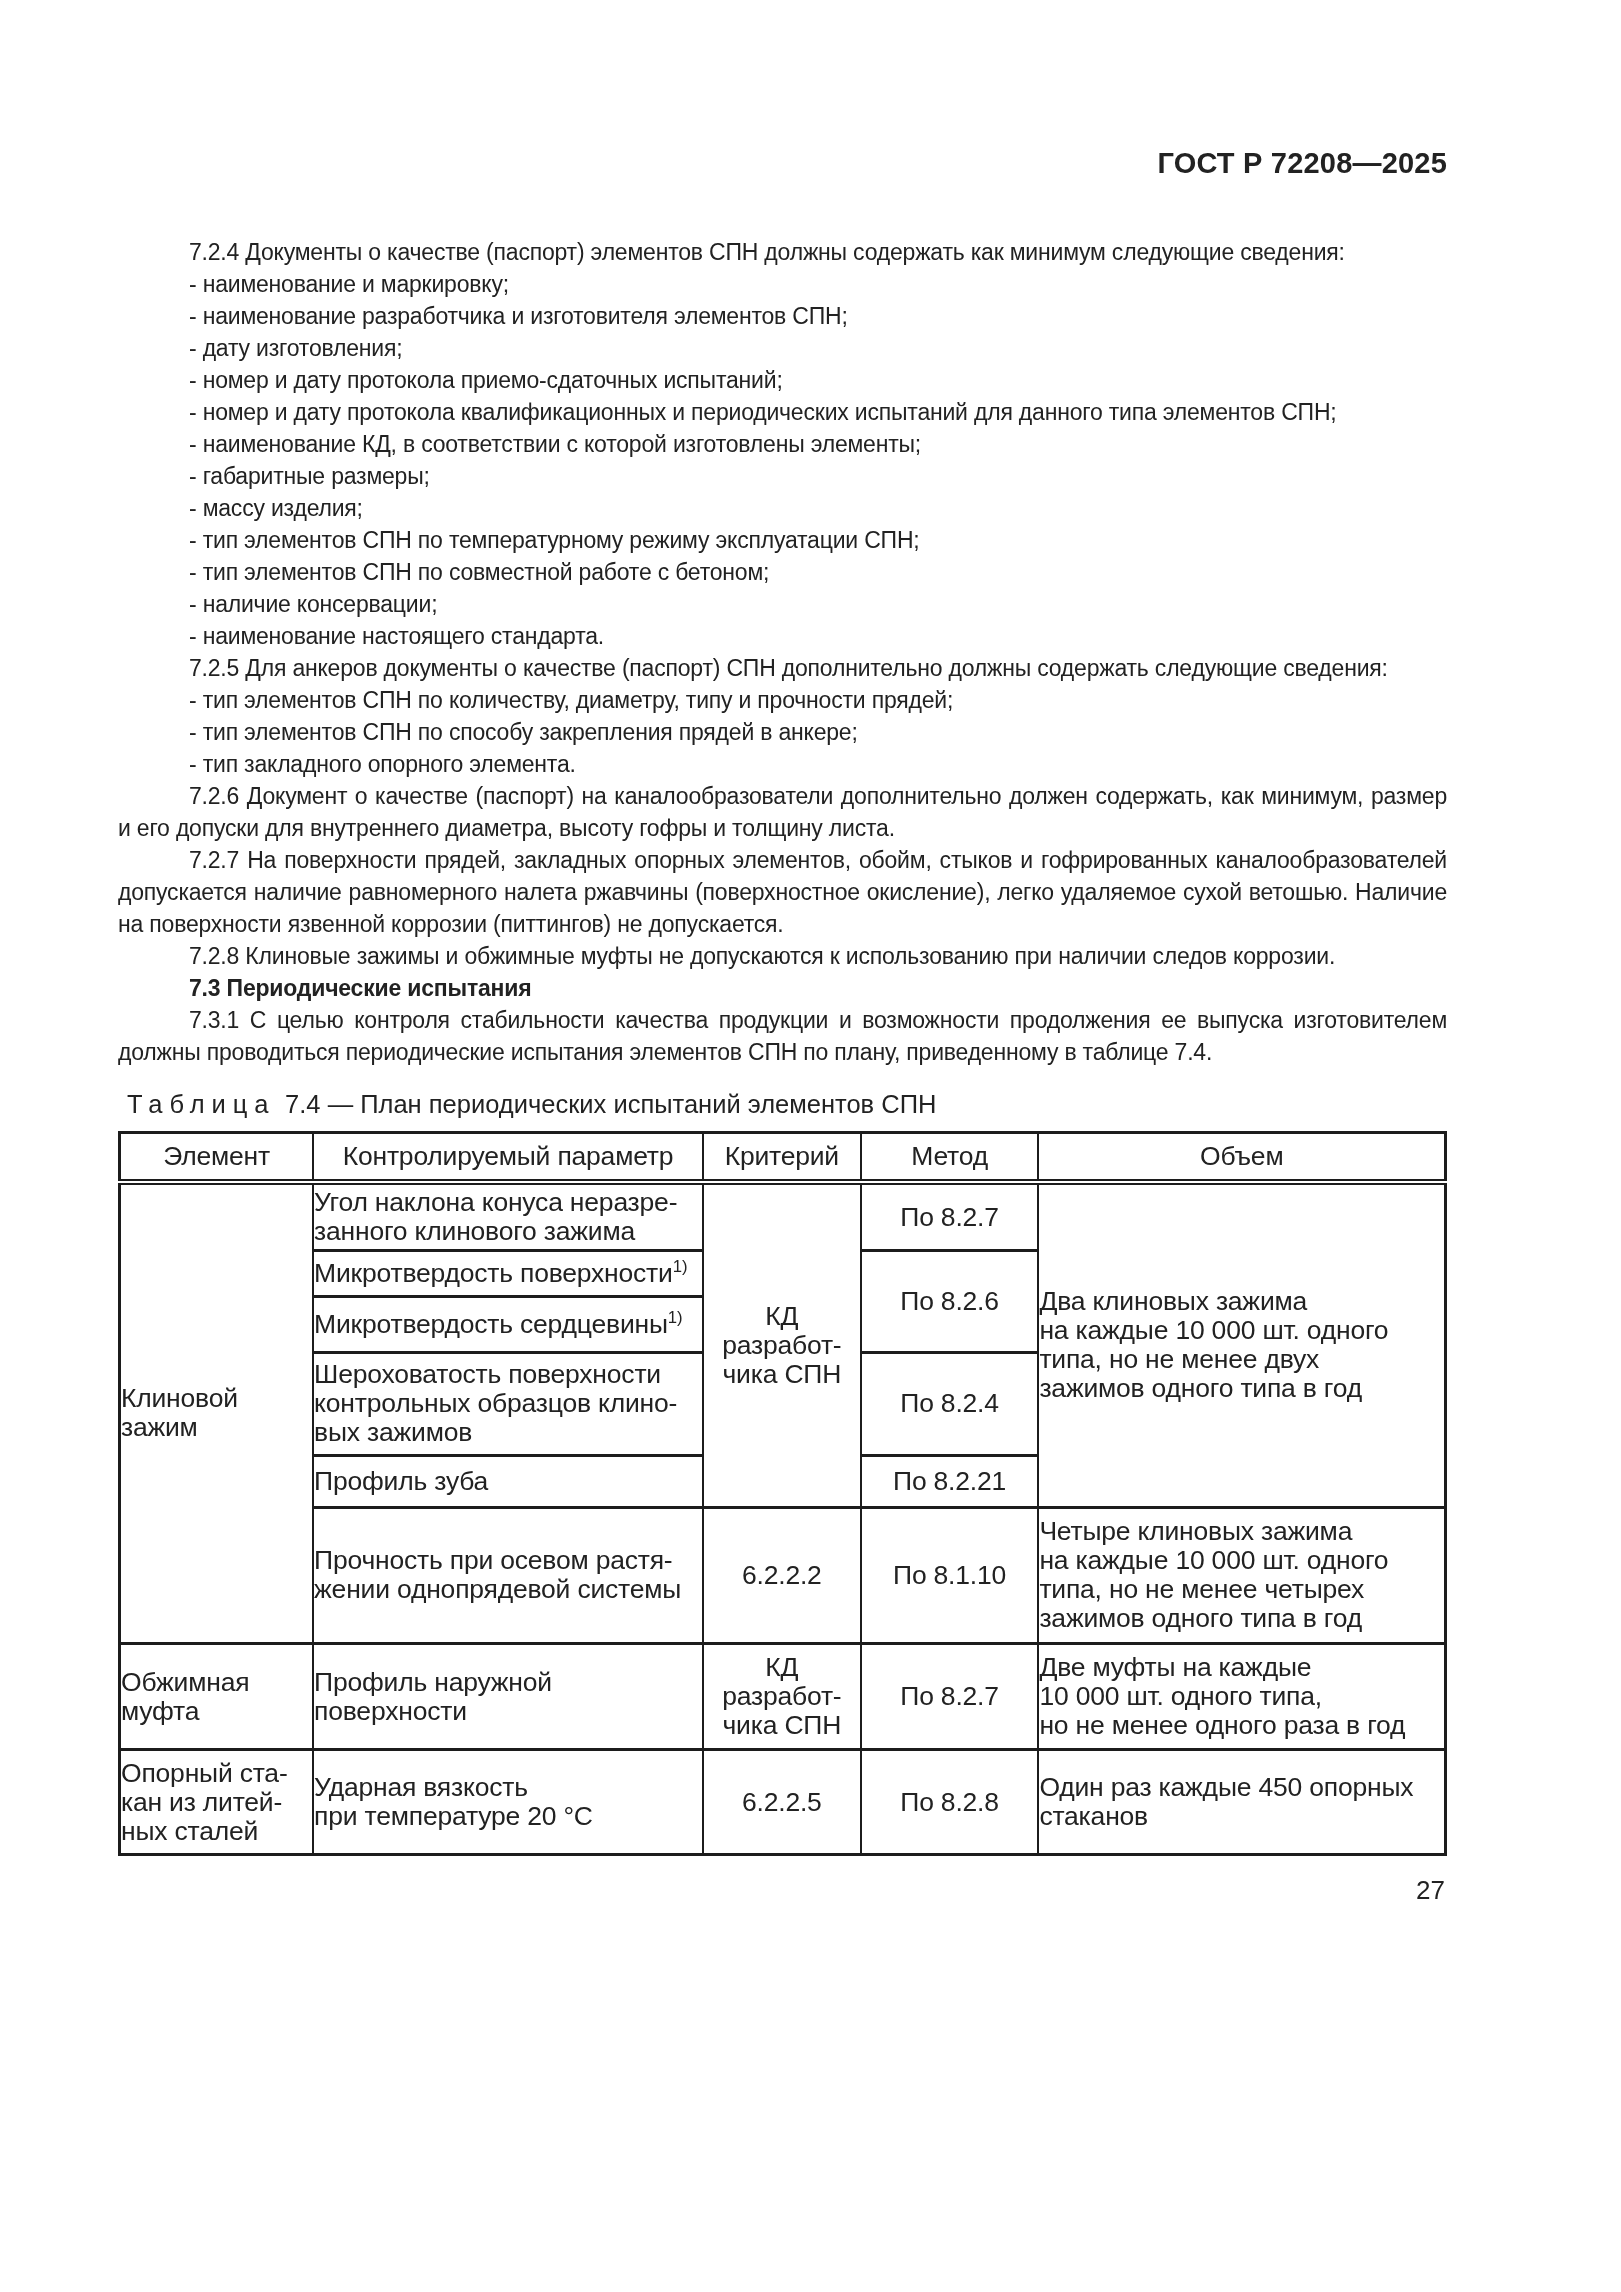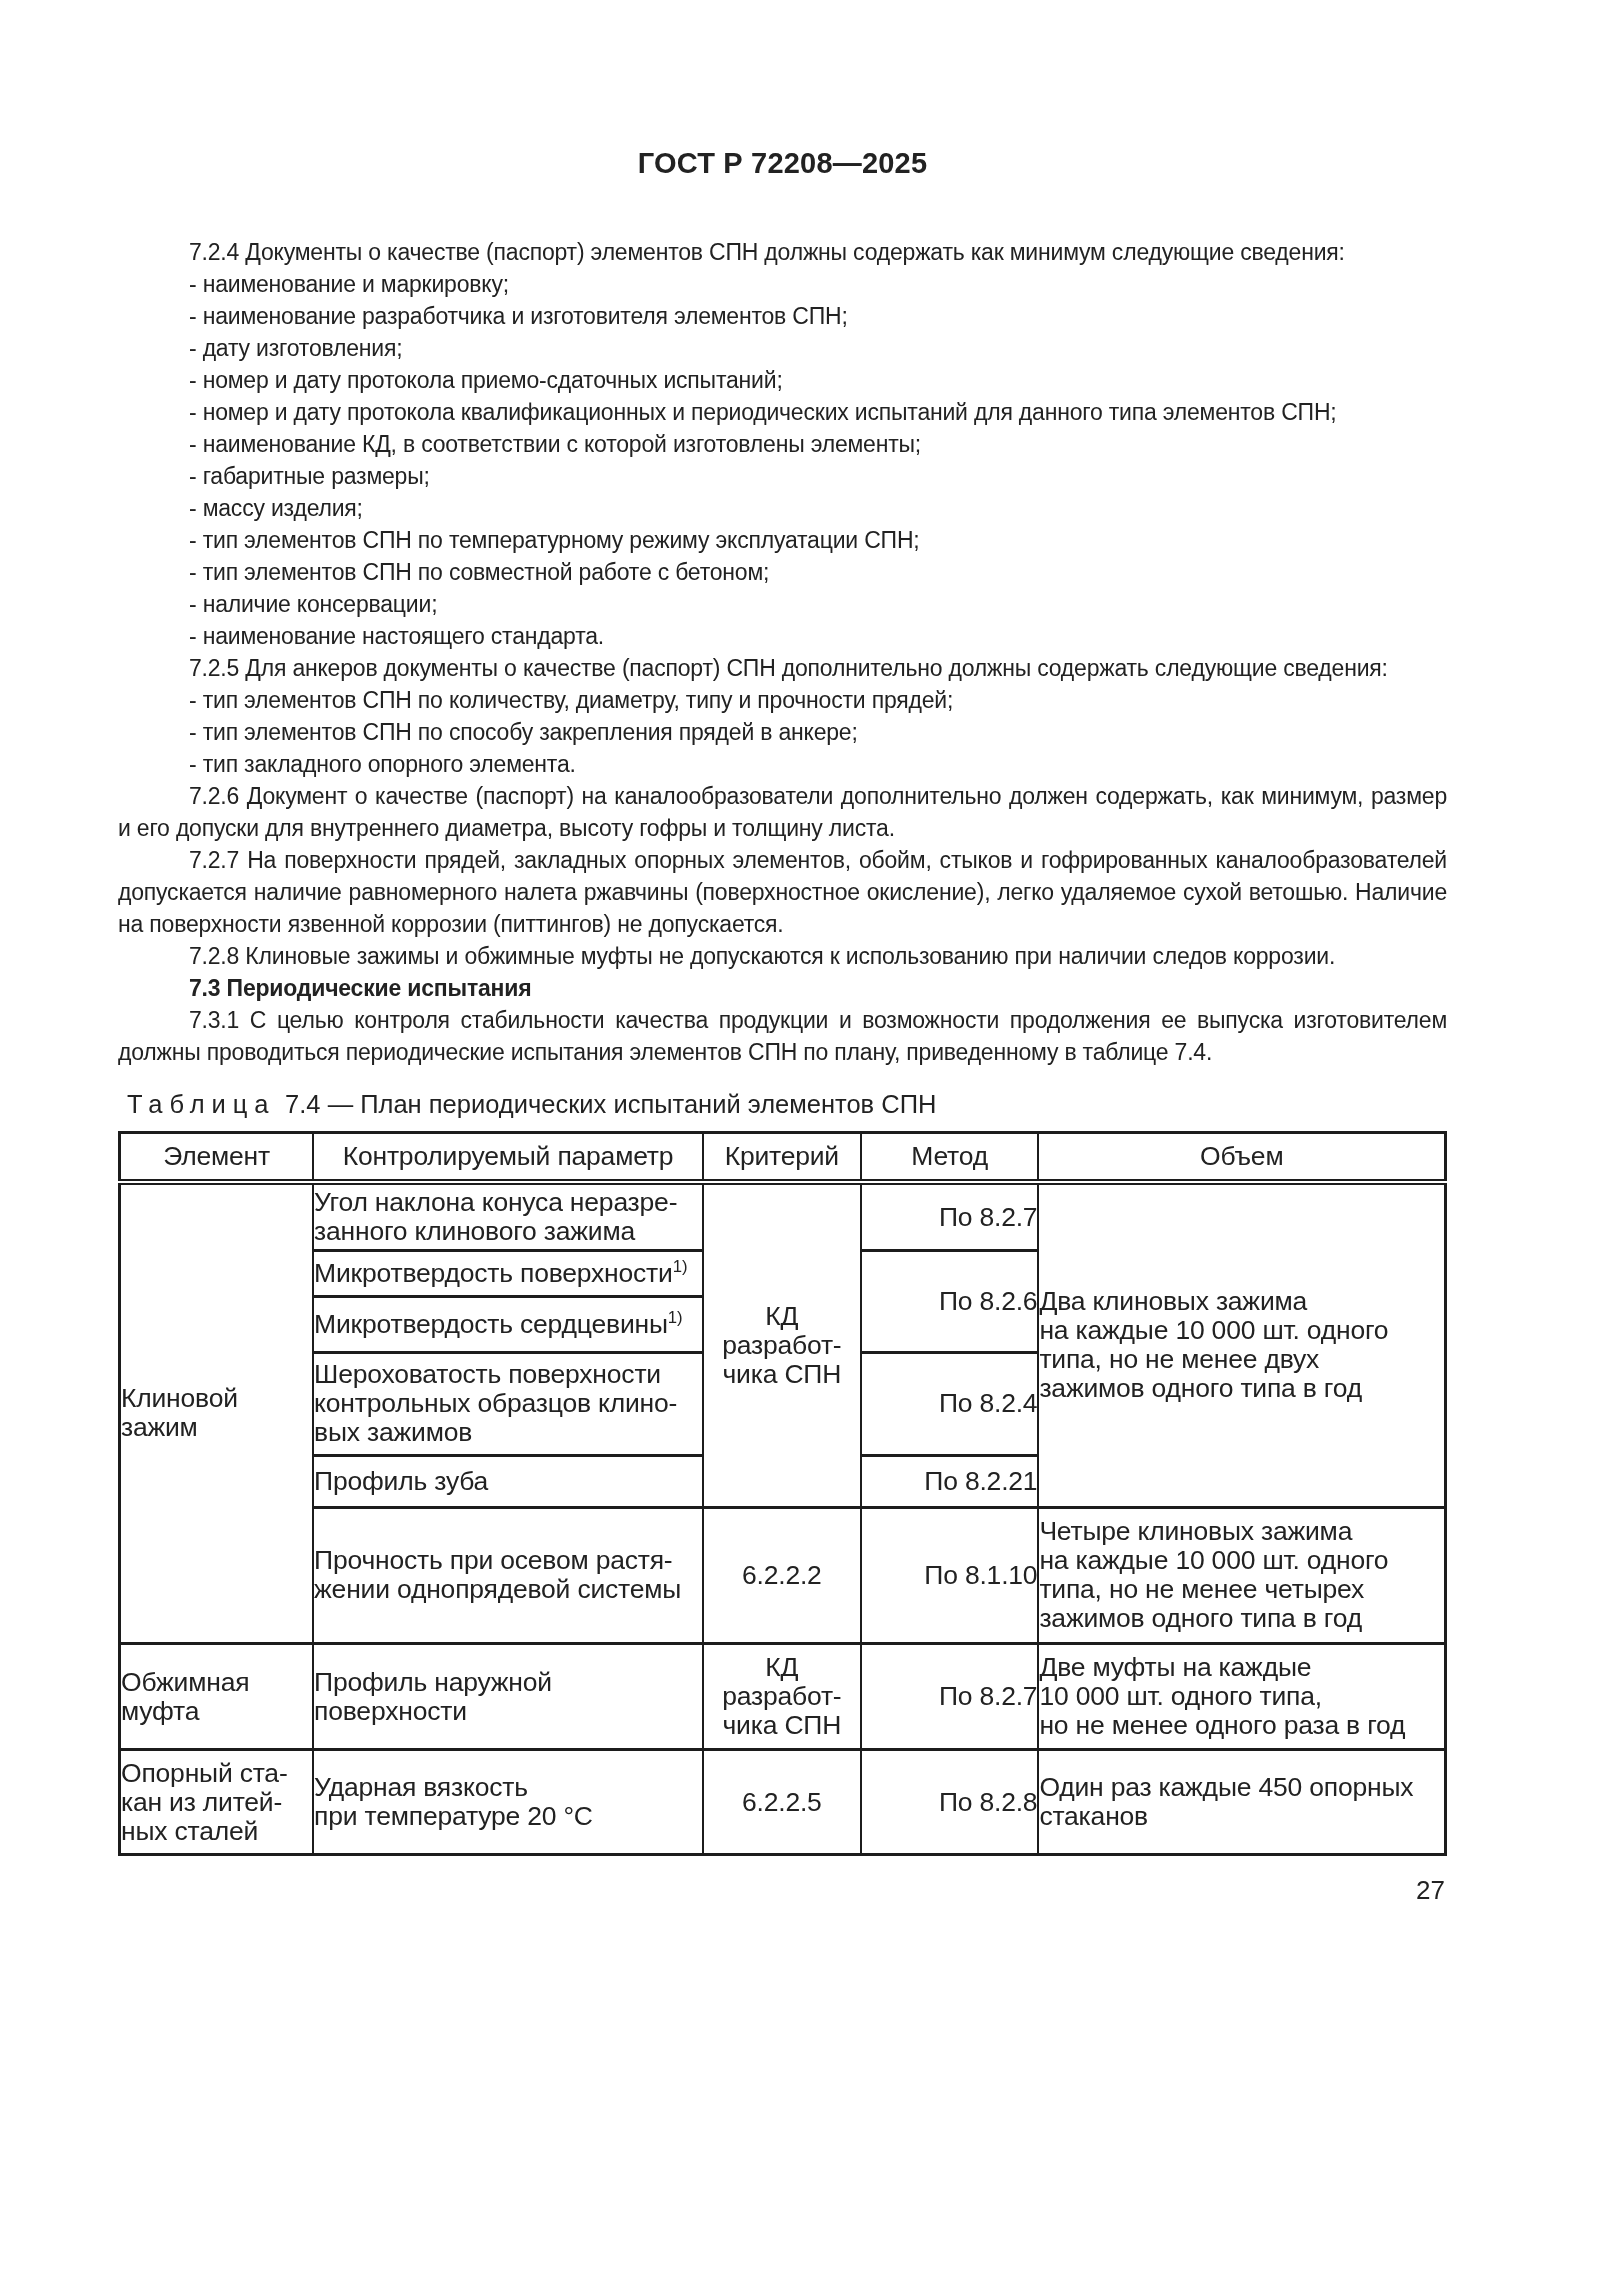--- a/index.html
+++ b/index.html
@@ -15,21 +15,21 @@
     color: #222222;
   }
   .page {
     box-sizing: border-box;
     width: 1621px;
     height: 2293px;
     padding: 147px 174px 0 118px;
     background: #ffffff;
   }
   .doc-header {
-    text-align: center;
+    text-align: right;
     font-weight: 700;
     font-size: 29px;
     line-height: 32px;
     margin: 0 0 57px 0;
     letter-spacing: 0.2px;
   }
   .body-text p {
     margin: 0;
     font-size: 23px;
     line-height: 32px;
@@ -81,21 +81,21 @@
     overflow: hidden;
   }
   table.periodic th {
     border-bottom: 6.9px double #1c1c1c;
     text-align: center;
     white-space: normal;
   }
   td.c-element { text-align: left; padding-left: 12.7px; padding-right: 5.9px; }
   td.c-param   { text-align: left; padding-left: 14.7px; padding-right: 7.8px; }
   td.c-crit    { text-align: center; }
-  td.c-method  { text-align: right; }
+  td.c-method  { text-align: center; }
   td.c-volume  { text-align: left; padding-left: 16.7px; padding-right: 5.9px; }
   sup.fnote {
     font-size: 16.7px;
     line-height: 0;
     vertical-align: super;
     letter-spacing: 0;
   }
   .row-h54  { height: 49px; }
   .row-h70  { height: 69px; }
   .row-h46  { height: 45px; }

